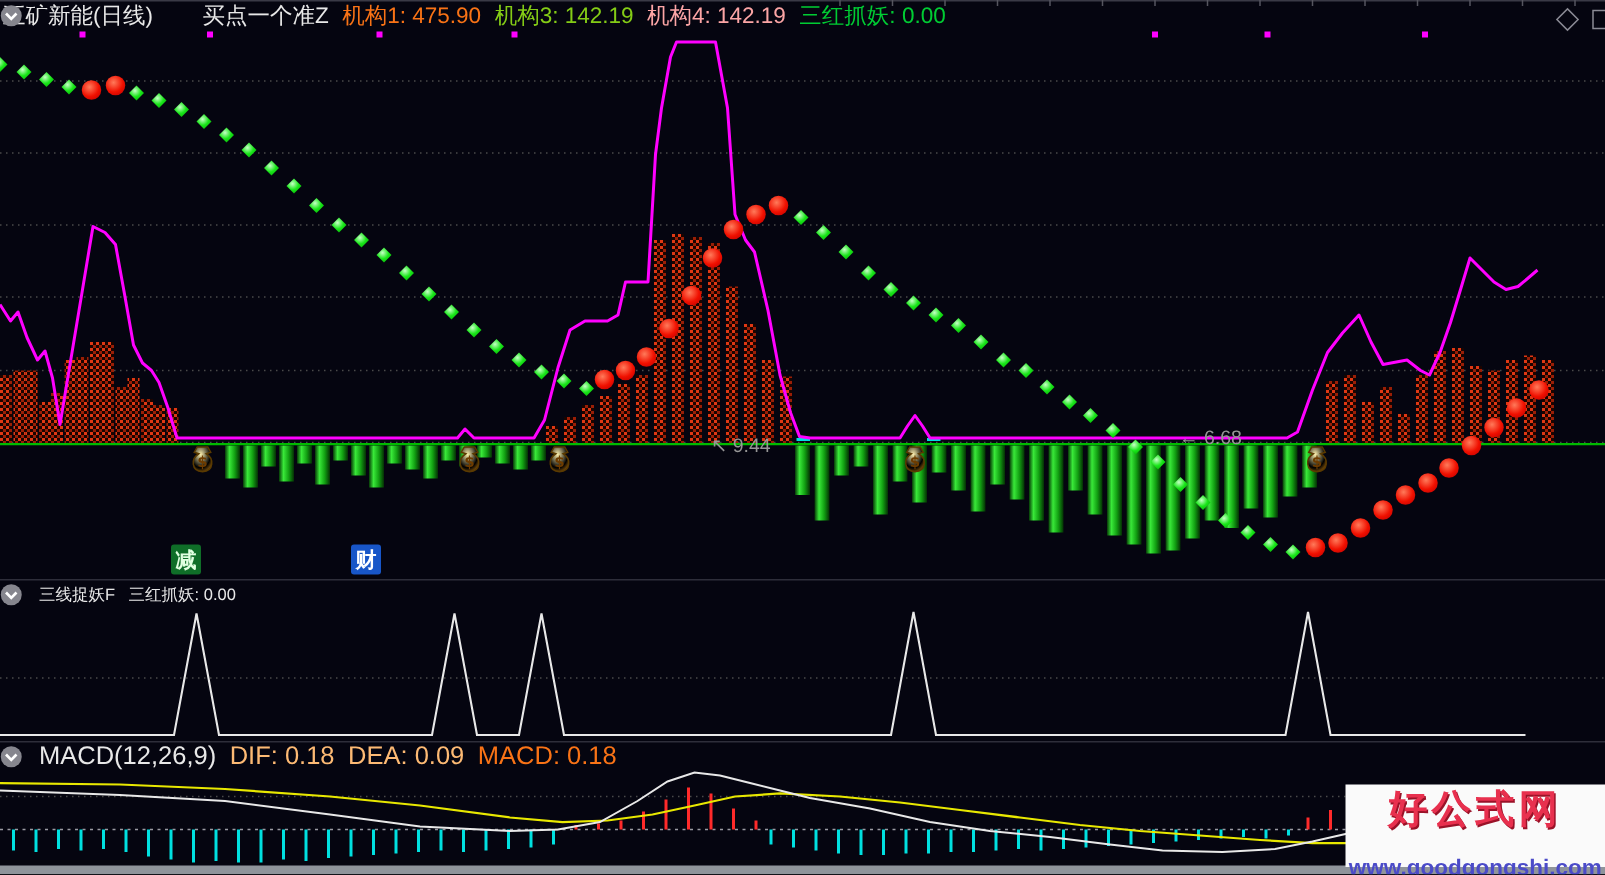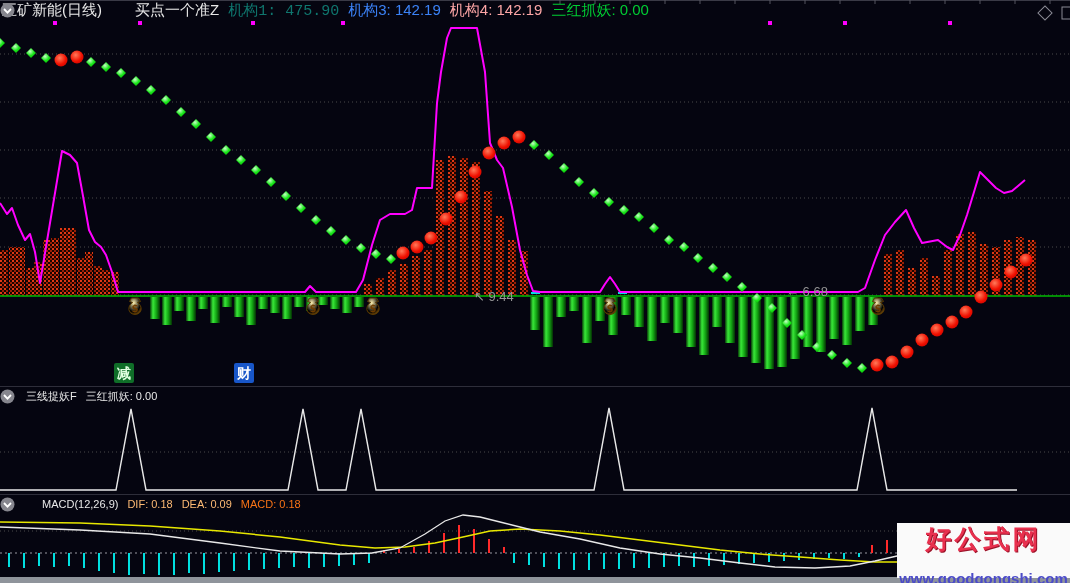--- a/index.html
+++ b/index.html
@@ -2,21 +2,21 @@
 <html><head>
 <meta charset="utf-8">
 <style>
   html,body{margin:0;padding:0;background:#000;}
   .screen{position:relative;width:1070px;height:583px;background:#050510;overflow:hidden;
           font-family:"Liberation Sans","DejaVu Sans",sans-serif;}
   svg{position:absolute;left:0;display:block;}
   .hdr{position:absolute;left:0;right:0;display:flex;align-items:center;gap:9px;color:#dcdcdc;white-space:nowrap;}
   .topbar{top:0;height:21px;font-size:15px;padding-left:2px;z-index:5;}
   .p2bar{top:387px;height:18px;font-size:11px;z-index:5;padding-left:2px;}
-  .macdbar{top:495px;height:18px;font-size:11px;z-index:5;padding-left:18px;}
+  .macdbar{top:495px;height:18px;font-size:17px;z-index:5;padding-left:2px;}
   .hv b, .hdr b{font-weight:normal;}
   .divider{position:absolute;left:0;width:1070px;height:1px;background:#2e2e3a;}
   .bottomstrip{position:absolute;left:0;top:577px;width:1070px;height:6px;background:#8f949b;}
   .watermark{position:absolute;left:897px;top:523px;width:173px;height:55px;background:#fafafa;
              z-index:9;text-align:center;line-height:1;}
   .wm-title{margin-top:3px;font-size:26px;font-weight:bold;color:#e8304e;letter-spacing:3px;
             text-shadow:1px 1px 0 #9a1228;}
   .wm-url{margin-top:19px;font-size:15px;font-weight:bold;color:#4b4bc8;}
   .collapse{display:inline-block;width:15px;height:15px;flex:0 0 15px;}
 </style>
@@ -365,22 +365,22 @@
 
   <div class="hdr topbar">
     <span style="color:#e8e8e8">五矿新能(日线)</span>
     <span class="collapse">
       <svg width="15" height="15">
           <circle cx="7.5" cy="7.5" r="7" fill="#86868e"></circle>
           <path d="M4 6 L7.5 9.6 L11 6" stroke="#fff" stroke-width="1.8" fill="none"></path>
         </svg>
     </span>
     <span style="color:#e8e8e8">买点一个准Z</span>
-    <span class="hv" style="color: #0f766e; font-family: Liberation Mono, monospace;"><b>机构1:</b> <b>475.90</b></span>
-    <span class="hv" style="color: #3b82f6;"><b>机构3:</b> <b>142.19</b></span>
+    <span class="hv" style="color: #f97316;"><b>机构1:</b> <b>475.90</b></span>
+    <span class="hv" style="color: #84cc16;"><b>机构3:</b> <b>142.19</b></span>
     <span class="hv" style="color: #fca5a5;"><b>机构4:</b> <b>142.19</b></span>
     <span class="hv" style="color: rgb(0, 204, 51);"><b>三红抓妖:</b> <b>0.00</b></span>
   </div>
 
   <div class="hdr p2bar">
     <span class="collapse">
       <svg width="15" height="15">
           <circle cx="7.5" cy="7.5" r="7" fill="#86868e"></circle>
           <path d="M4 6 L7.5 9.6 L11 6" stroke="#fff" stroke-width="1.8" fill="none"></path>
         </svg>

